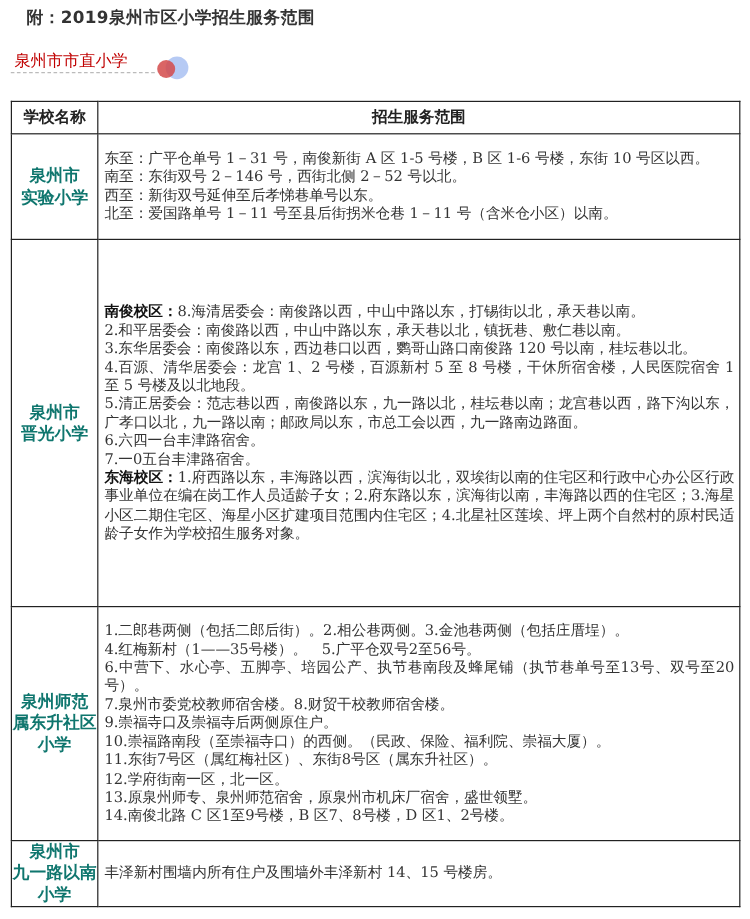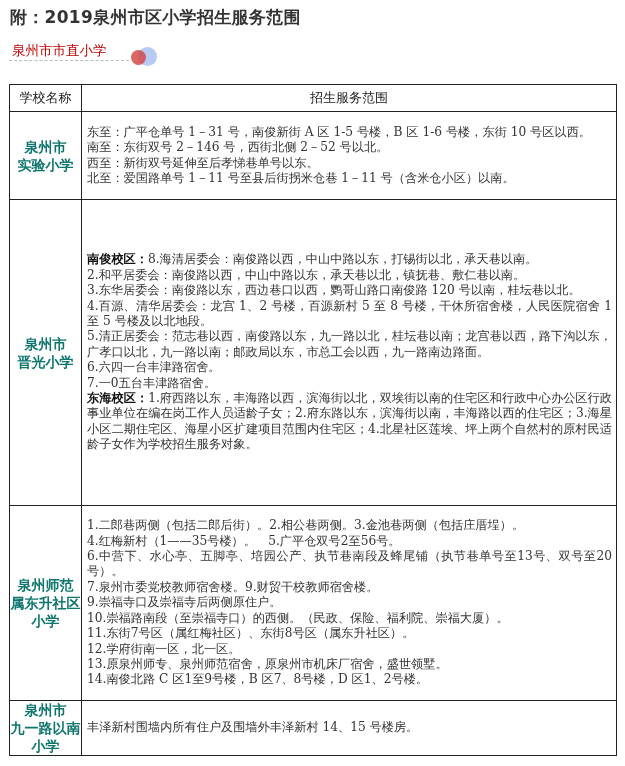--- a/index.html
+++ b/index.html
@@ -1,25 +1,25 @@
 <!DOCTYPE html>
 <html><head>
 <meta charset="utf-8">
 <style>
   html, body { margin:0; padding:0; background:#ffffff; }
   body { width:625px; height:766px; position:relative; overflow:hidden;
          font-family:"DejaVu Sans", "Liberation Sans", sans-serif; color:#222; }
-  .page-title { position:absolute; left:10px; top:6px; font-size:17px; font-weight:bold; color:#333; letter-spacing:0.3px; }
+  .page-title { position:absolute; left:22px; top:6px; font-size:14px; font-weight:bold; color:#333; letter-spacing:0.3px; }
   .section-tag { position:absolute; left:12px; top:42px; font-size:13.5px; color:#c00000; font-weight:normal; }
   .dash-line { position:absolute; left:9px; top:60px; width:120px; border-top:1px dashed #bbbbbb; }
   .dot-red { position:absolute; left:131px; top:50px; width:15px; height:15px; border-radius:50%; background:#d44a4a; opacity:0.85; z-index:2; }
   .dot-blue { position:absolute; left:138px; top:47px; width:19px; height:19px; border-radius:50%; background:#9db8f0; opacity:0.75; z-index:1; }
   table.scope { position:absolute; left:9px; top:84px; width:608px; border-collapse:collapse; table-layout:fixed; }
   table.scope td, table.scope th { border:1px solid #222; padding:0; vertical-align:middle; }
-  table.scope th { height:26px; font-size:13px; font-weight:normal; color:#222; }
+  table.scope th { height:26px; font-size:13px; font-weight:bold; color:#222; }
   .col-name { width:72px; }
   .name-cell { text-align:center; font-size:14px; font-weight:bold; line-height:18px; color:#0f766e; }
   .content-cell { font-family:"DejaVu Serif", "Liberation Serif", serif; font-size:12.2px; line-height:15.4px; padding:1px 4px 1px 5px !important; color:#333; text-align:justify; }
   .content-cell p { margin:0; }
   .campus-label { font-weight:bold; font-family:Liberation Sans, sans-serif; color:#111; }
   .r1 { height:88px; } .r2 { height:306px; } .r3 { height:195px; } .r4 { height:55px; }
 </style>
 </head>
 <body>
 
@@ -73,21 +73,21 @@
   <tr class="r3">
     <td class="name-cell">
       <div>泉州师范</div>
       <div>属东升社区</div>
       <div>小学</div>
     </td>
     <td class="content-cell">
       <p>1.二郎巷两侧（包括二郎后街）。2.相公巷两侧。3.金池巷两侧（包括庄厝埕）。</p>
       <p>4.红梅新村（1——35号楼）。　5.广平仓双号2至56号。</p>
       <p>6.中营下、水心亭、五脚亭、培园公产、执节巷南段及蜂尾铺（执节巷单号至13号、双号至20号）。</p>
-      <p>7.泉州市委党校教师宿舍楼。9.财贸干校教师宿舍楼。</p>
+      <p>7.泉州市委党校教师宿舍楼。8.财贸干校教师宿舍楼。</p>
       <p>9.崇福寺口及崇福寺后两侧原住户。</p>
       <p>10.崇福路南段（至崇福寺口）的西侧。（民政、保险、福利院、崇福大厦）。</p>
       <p>11.东街7号区（属红梅社区）、东街8号区（属东升社区）。</p>
       <p>12.学府街南一区，北一区。</p>
       <p>13.原泉州师专、泉州师范宿舍，原泉州市机床厂宿舍，盛世领墅。</p>
       <p>14.南俊北路 C 区1至9号楼，B 区7、8号楼，D 区1、2号楼。</p>
     </td>
   </tr>
 
   <tr class="r4">

